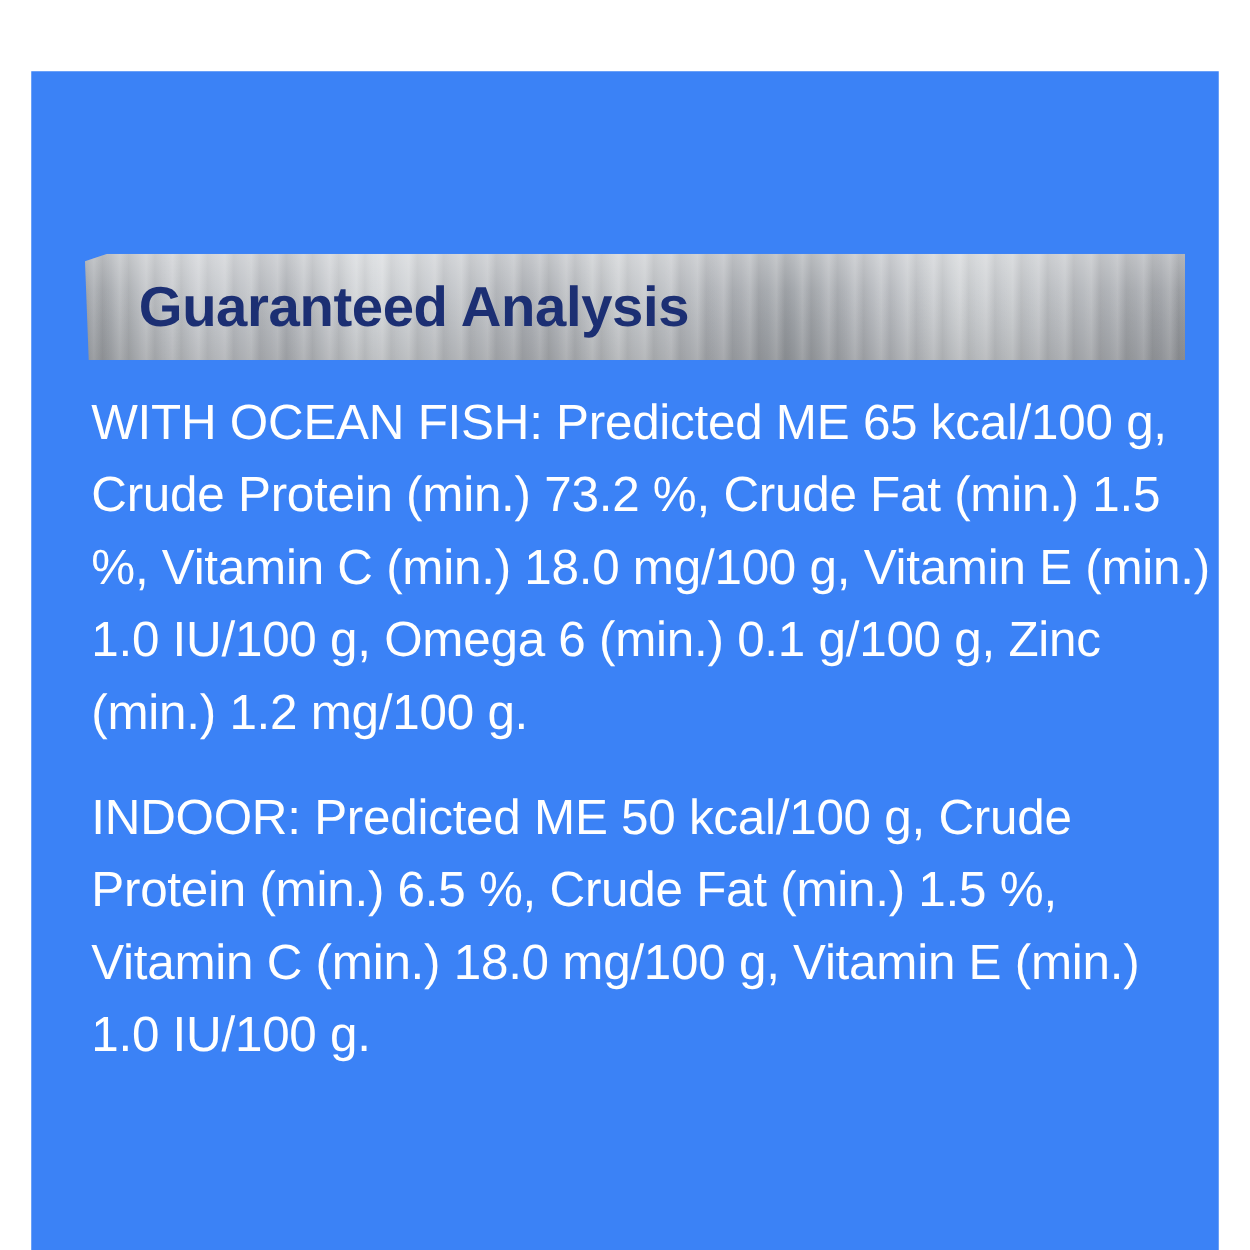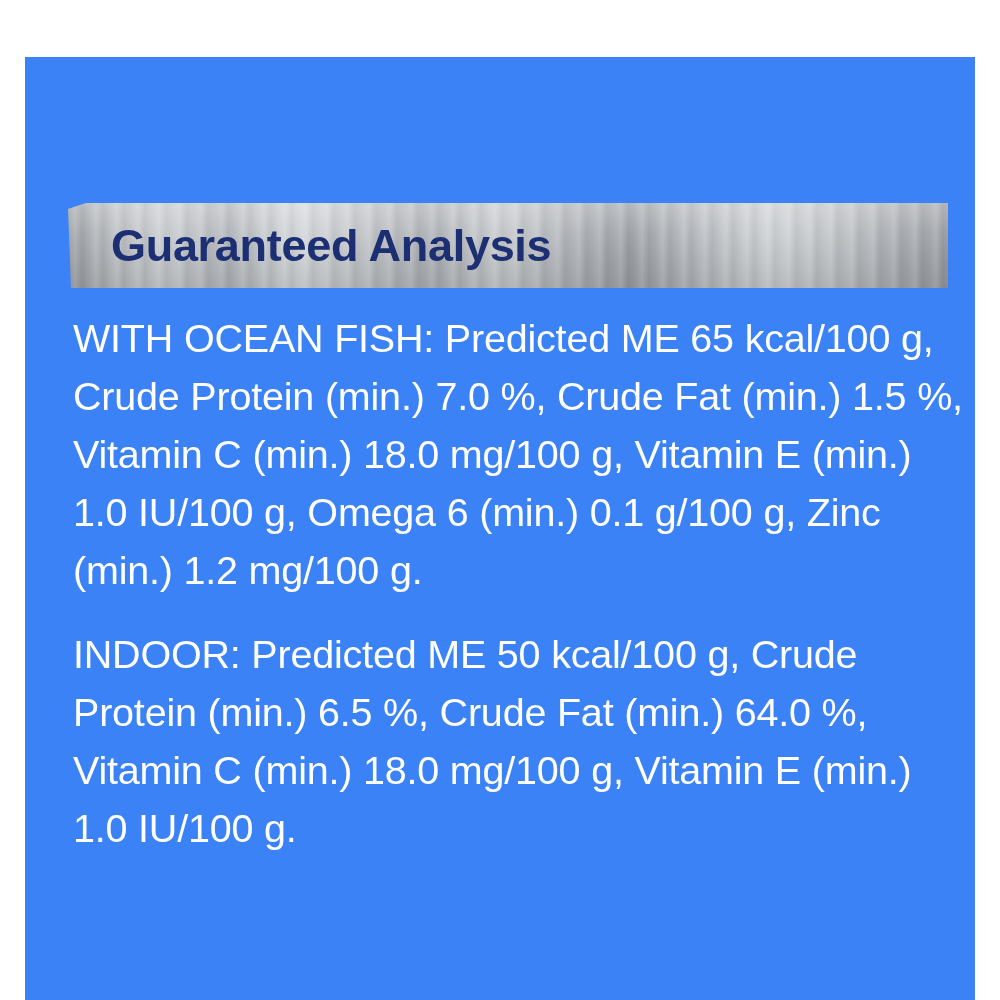--- a/index.html
+++ b/index.html
@@ -117,19 +117,19 @@
 <div id="panel">
 
   <div id="banner-wrap">
     <div id="banner"></div>
     <div id="banner-sheen"></div>
     <div id="banner-title">Guaranteed Analysis</div>
   </div>
 
   <div id="body-copy">
 
-    <p class="para"><span class="lead">WITH OCEAN FISH:</span><span> Predicted ME 65 kcal/100 g, Crude Protein (min.) 7.0 %, Crude Fat (min.) 1.5 %, Vitamin C (min.) 18.0 mg/100 g, Vitamin E (min.) 1.0 IU/100 g, Omega 6 (min.) 0.1 g/100 g, Zinc (min.) 1.2 mg/100 g.</span></p>
+    <p class="para"><span class="lead">WITH OCEAN FISH:</span><span> Predicted ME 65 kcal/100 g, Crude Protein (min.) 73.2 %, Crude Fat (min.) 1.5 %, Vitamin C (min.) 18.0 mg/100 g, Vitamin E (min.) 1.0 IU/100 g, Omega 6 (min.) 0.1 g/100 g, Zinc (min.) 1.2 mg/100 g.</span></p>
 
-    <p class="para"><span class="lead">INDOOR:</span><span> Predicted ME 50 kcal/100 g, Crude Protein (min.) 6.5 %, Crude Fat (min.) 64.0 %, Vitamin C (min.) 18.0 mg/100 g, Vitamin E (min.) 1.0 IU/100 g.</span></p>
+    <p class="para"><span class="lead">INDOOR:</span><span> Predicted ME 50 kcal/100 g, Crude Protein (min.) 6.5 %, Crude Fat (min.) 1.5 %, Vitamin C (min.) 18.0 mg/100 g, Vitamin E (min.) 1.0 IU/100 g.</span></p>
 
   </div>
 
 </div>
 
 </body></html>

